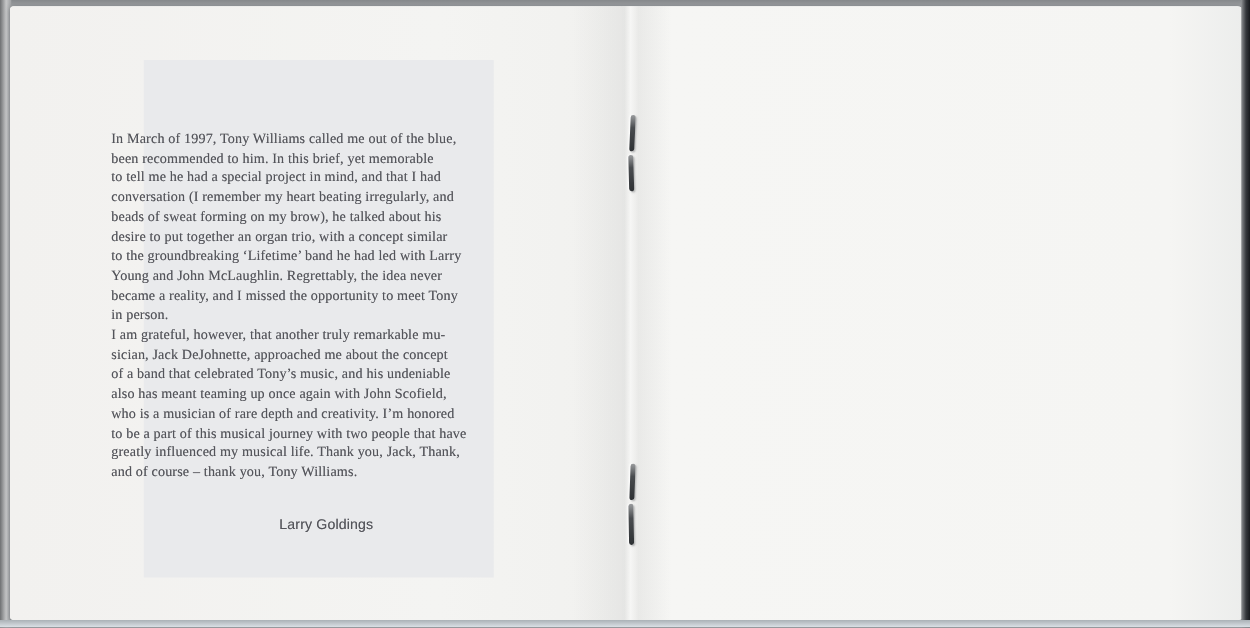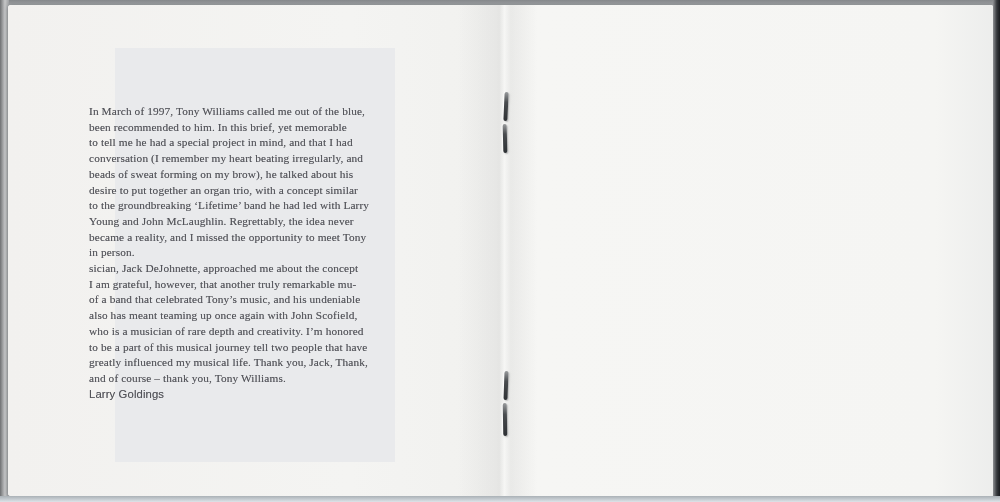--- a/index.html
+++ b/index.html
@@ -36,21 +36,21 @@
   .s2a{left:496px;top:366px;height:29px;transform:rotate(2deg);}
   .s2b{left:495px;top:398px;height:33px;transform:rotate(-1deg);}
   
   .text-panel{position:absolute;left:107px;top:43px;width:280px;height:414px;
               background:#e9eaec;}
   
   .liner{position:absolute;left:81px;top:99px;width:344px;color:#53545a;
          font-size:11.3px;line-height:15.7px;letter-spacing:.12px;
          text-shadow:0 0 .4px rgba(83,84,90,.55);}
   .ln{white-space:nowrap;font-family:Liberation Serif, serif;}
-  .sig{text-align:left;white-space:nowrap;}
+  .sig{text-align:center;white-space:nowrap;margin-top:26px;}
 </style>
 </head>
 <body>
 
 <div class="stage">
   <div class="edge-top"></div>
   <div class="edge-left"></div>
 
   <div class="booklet">
     <div class="page-left">
@@ -59,26 +59,26 @@
         <div class="ln">In March of 1997, Tony Williams called me out of the blue,</div>
         <div class="ln">been recommended to him. In this brief, yet memorable</div>
         <div class="ln">to tell me he had a special project in mind, and that I had</div>
         <div class="ln">conversation (I remember my heart beating irregularly, and</div>
         <div class="ln">beads of sweat forming on my brow), he talked about his</div>
         <div class="ln">desire to put together an organ trio, with a concept similar</div>
         <div class="ln">to the groundbreaking ‘Lifetime’ band he had led with Larry</div>
         <div class="ln">Young and John McLaughlin. Regrettably, the idea never</div>
         <div class="ln">became a reality, and I missed the opportunity to meet Tony</div>
         <div class="ln">in person.</div>
+        <div class="ln">I am grateful, however, that another truly remarkable mu-</div>
         <div class="ln">sician, Jack DeJohnette, approached me about the concept</div>
-        <div class="ln">I am grateful, however, that another truly remarkable mu-</div>
         <div class="ln">of a band that celebrated Tony’s music, and his undeniable</div>
         <div class="ln">also has meant teaming up once again with John Scofield,</div>
         <div class="ln">who is a musician of rare depth and creativity. I’m honored</div>
-        <div class="ln">to be a part of this musical journey tell two people that have</div>
+        <div class="ln">to be a part of this musical journey with two people that have</div>
         <div class="ln">greatly influenced my musical life. Thank you, Jack, Thank,</div>
         <div class="ln">and of course – thank you, Tony Williams.</div>
         <div class="sig">Larry Goldings</div>
       </div>
     </div>
 
     <div class="page-right">
       
     </div>
 

